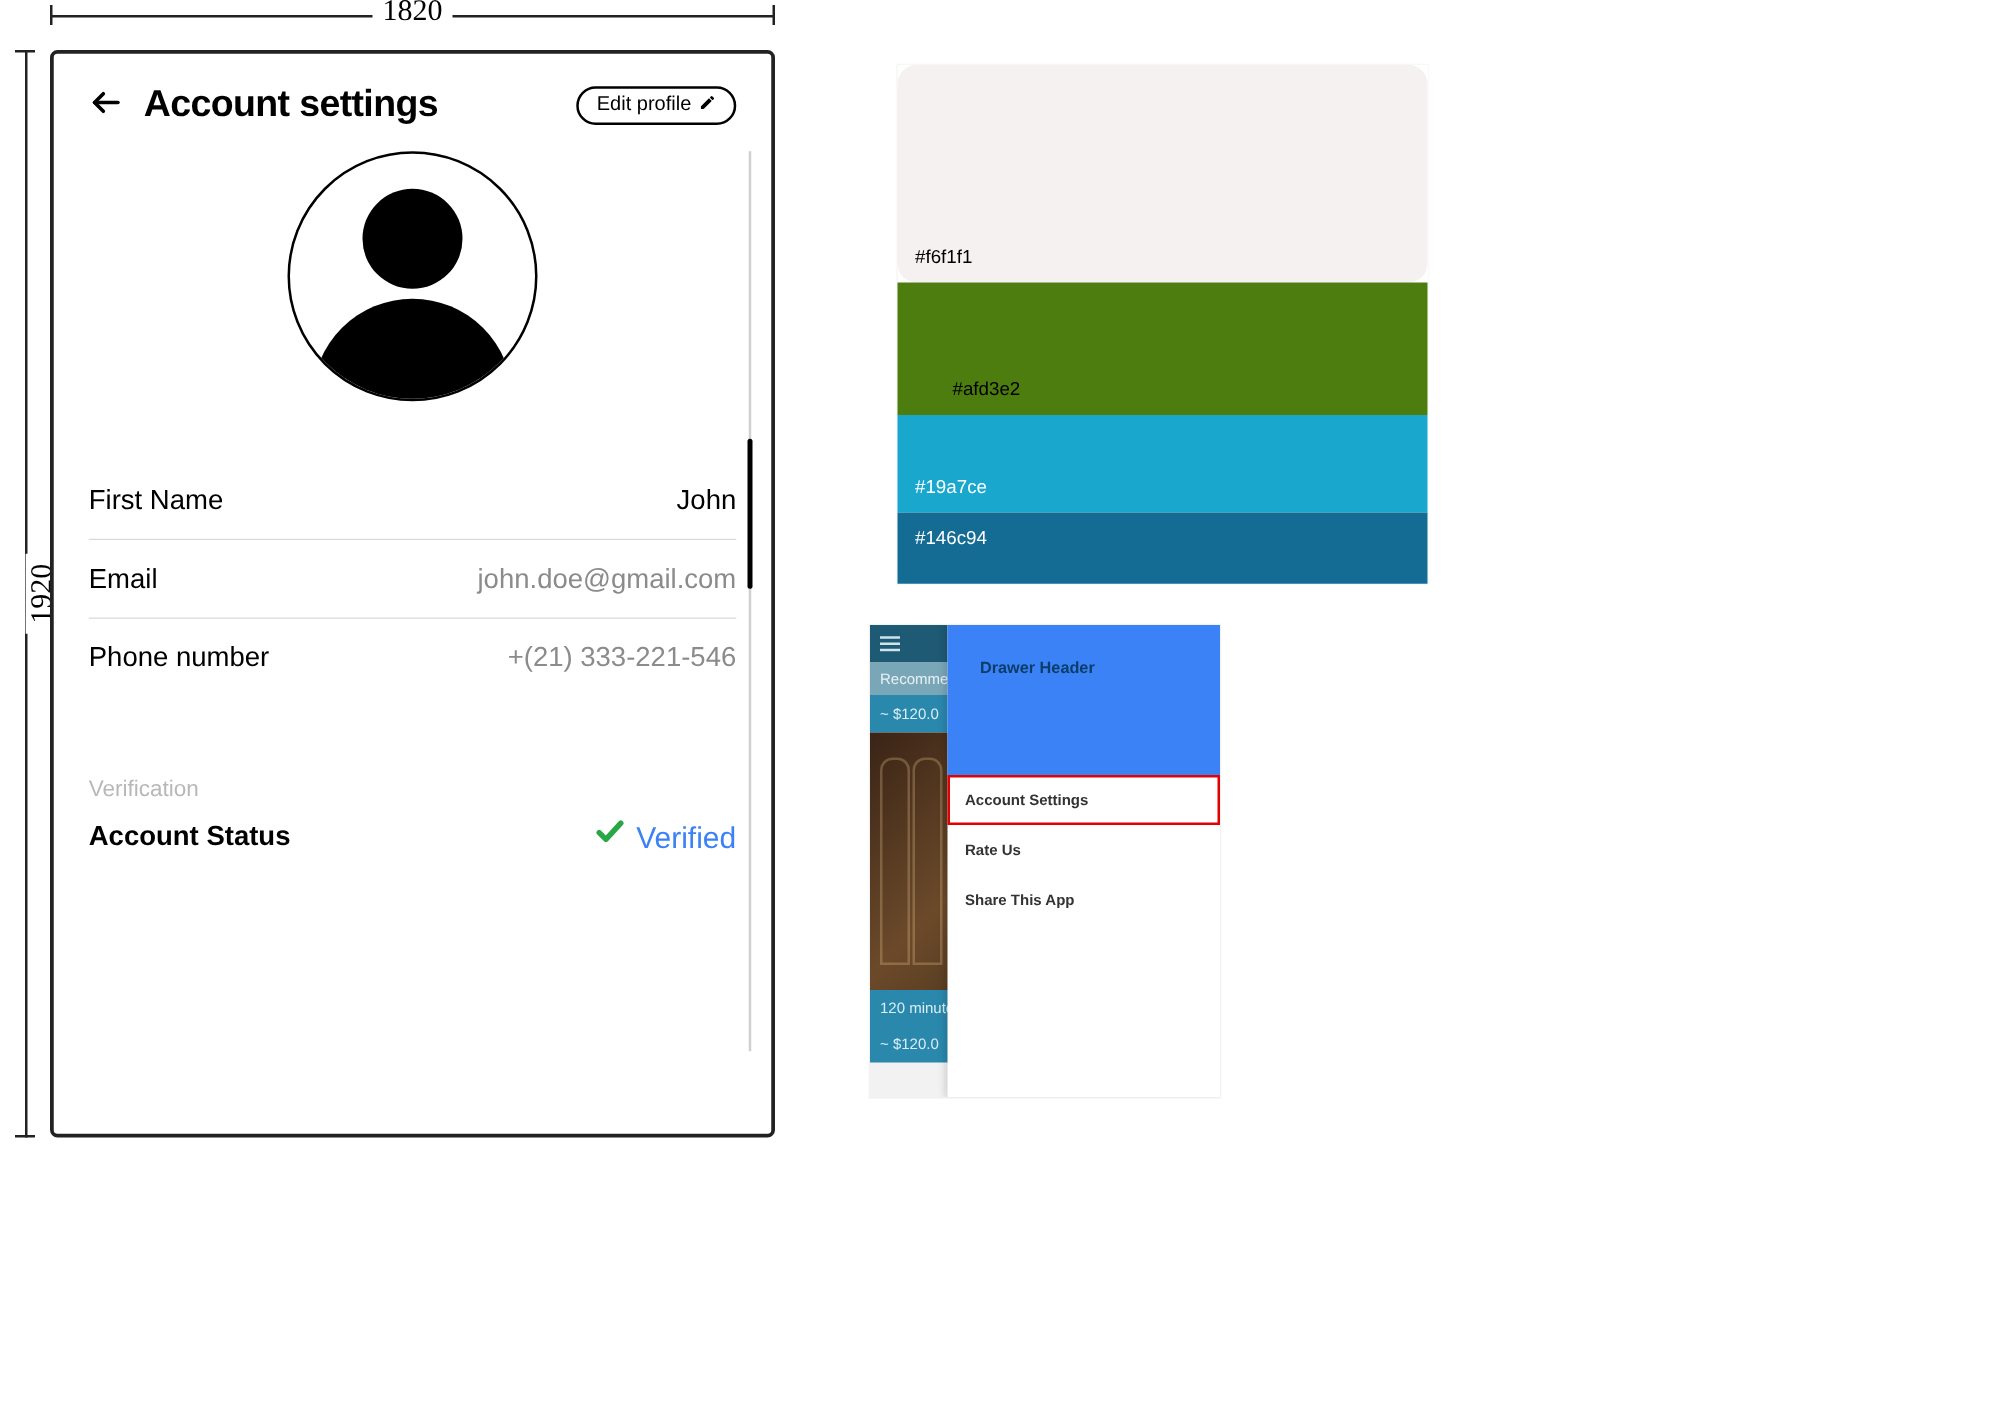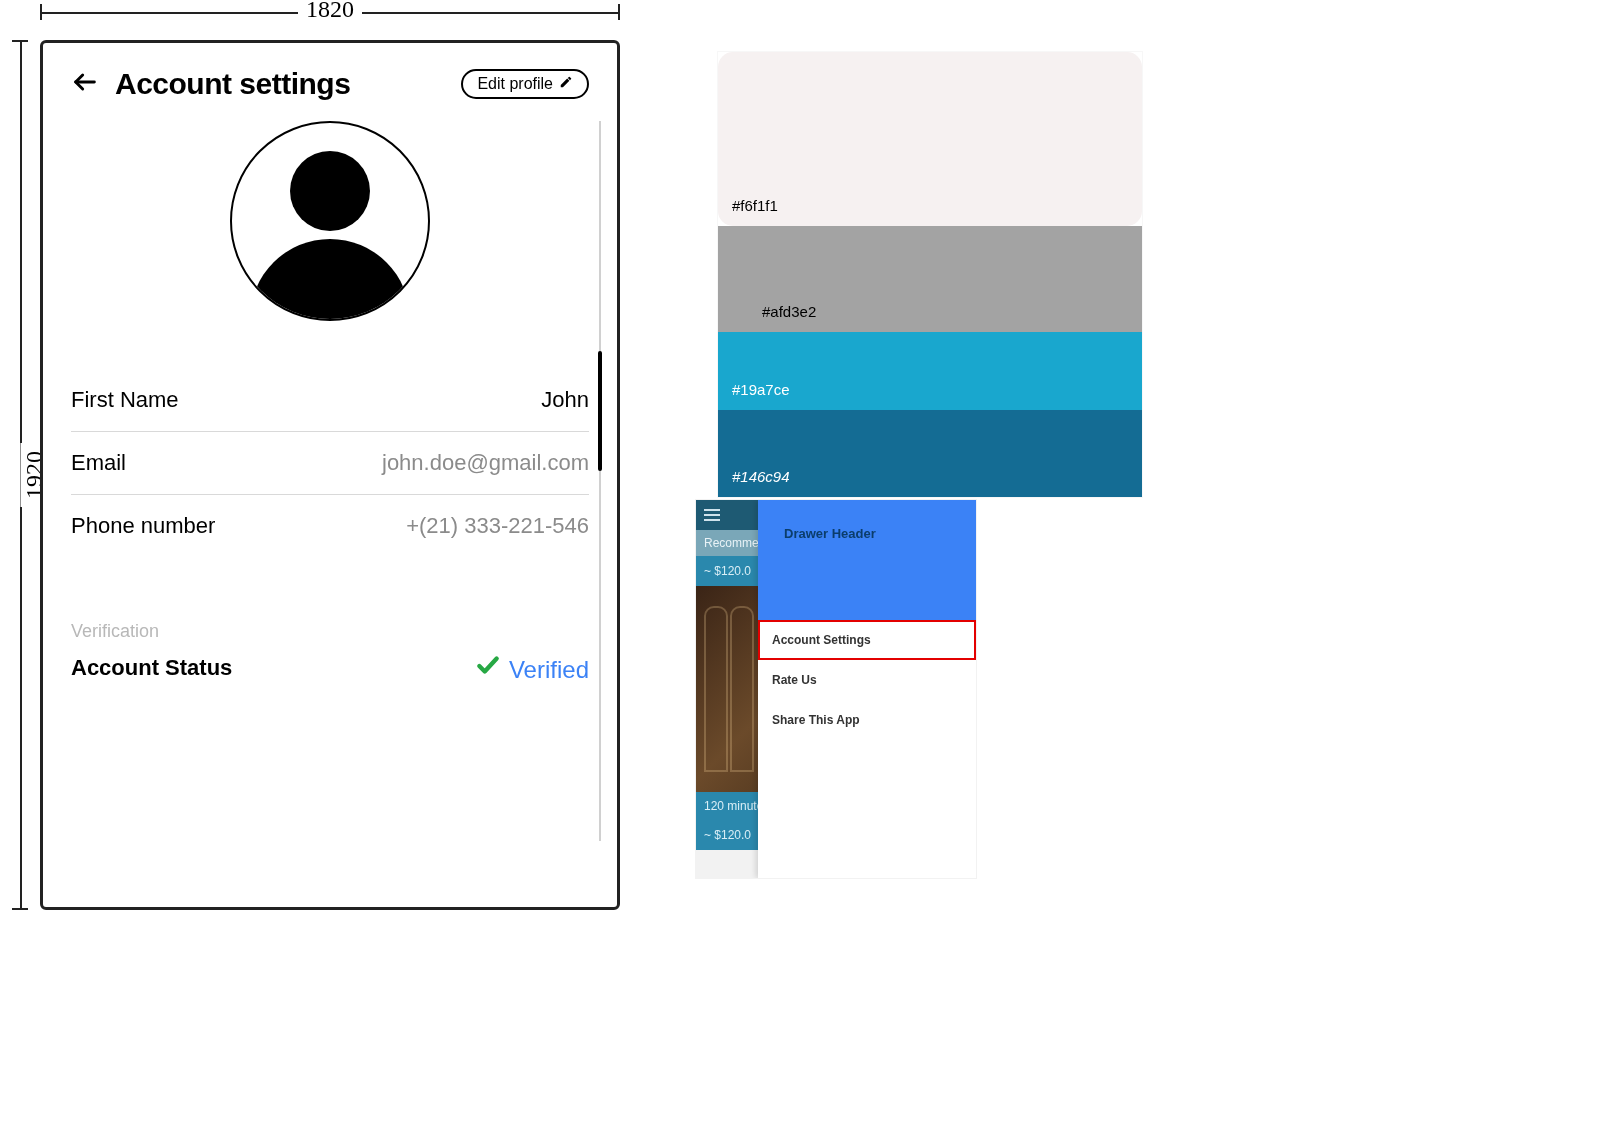--- a/index.html
+++ b/index.html
@@ -45,21 +45,21 @@
   .status-row { display: flex; justify-content: space-between; align-items: center; margin-top: 10px; }
   .status-label { font-size: 22px; font-weight: 600; }
   .status-value { font-size: 24px; color: #3b82f6; display: inline-flex; align-items: flex-end; gap: 8px; }
   .status-value svg { width: 26px; height: 26px; }
 
   
   .palette { position: absolute; top: 52px; left: 718px; width: 424px; box-shadow: 0 0 0 1px rgba(0,0,0,0.03); }
   .swatch { height: 106px; display: flex; align-items: flex-end; padding: 12px 14px; font-size: 15px; font-weight: 500; }
   .swatch.tall { height: 174px; border-radius: 15px; }
   .swatch.light-text { color: #fff; }
-  .swatch.short { height: 87px; align-items: flex-end; font-style: italic; }
+  .swatch.short { height: 57px; align-items: flex-start; }
 
   
   .drawer-mock { position: absolute; top: 500px; left: 696px; width: 280px; height: 378px; background: #f2f2f2; overflow: hidden; font-size: 12px; box-shadow: 0 0 0 1px rgba(0,0,0,0.05); }
   .drawer-underlay { position: absolute; inset: 0; }
   .under-bar { height: 30px; background: #1e5a73; display: flex; align-items: center; padding: 0 8px; }
   .hamburger { display: inline-flex; flex-direction: column; gap: 3px; }
   .hamburger span { width: 16px; height: 2px; background: #cfe3ec; }
   .under-strip { height: 26px; background: #7aa7b8; color: #e8f2f6; padding: 0 8px; display: flex; align-items: center; }
   .under-price { height: 30px; background: #2a88ad; color: #d9eef6; padding: 0 8px; display: flex; align-items: center; }
   .under-image { height: 206px; background: linear-gradient(135deg,#3a2416 0%, #6b4a2a 40%, #2a1a0e 100%); position: relative; }
@@ -146,21 +146,21 @@
           <span>Verified</span>
         </span>
       </div>
     </div>
   </div>
 
   <div class="palette">
     <div class="swatch tall" style="background:#f6f1f1;">
       <span>#f6f1f1</span>
     </div>
-    <div class="swatch" style="background:#a3a3a3;padding-left:44px;">
+    <div class="swatch" style="background:#4d7c0f;padding-left:44px;">
       <span>#afd3e2</span>
     </div>
     <div class="swatch light-text" style="background:#19a7ce;height:78px;">
       <span>#19a7ce</span>
     </div>
     <div class="swatch light-text short" style="background:#146c94;">
       <span>#146c94</span>
     </div>
   </div>
 

